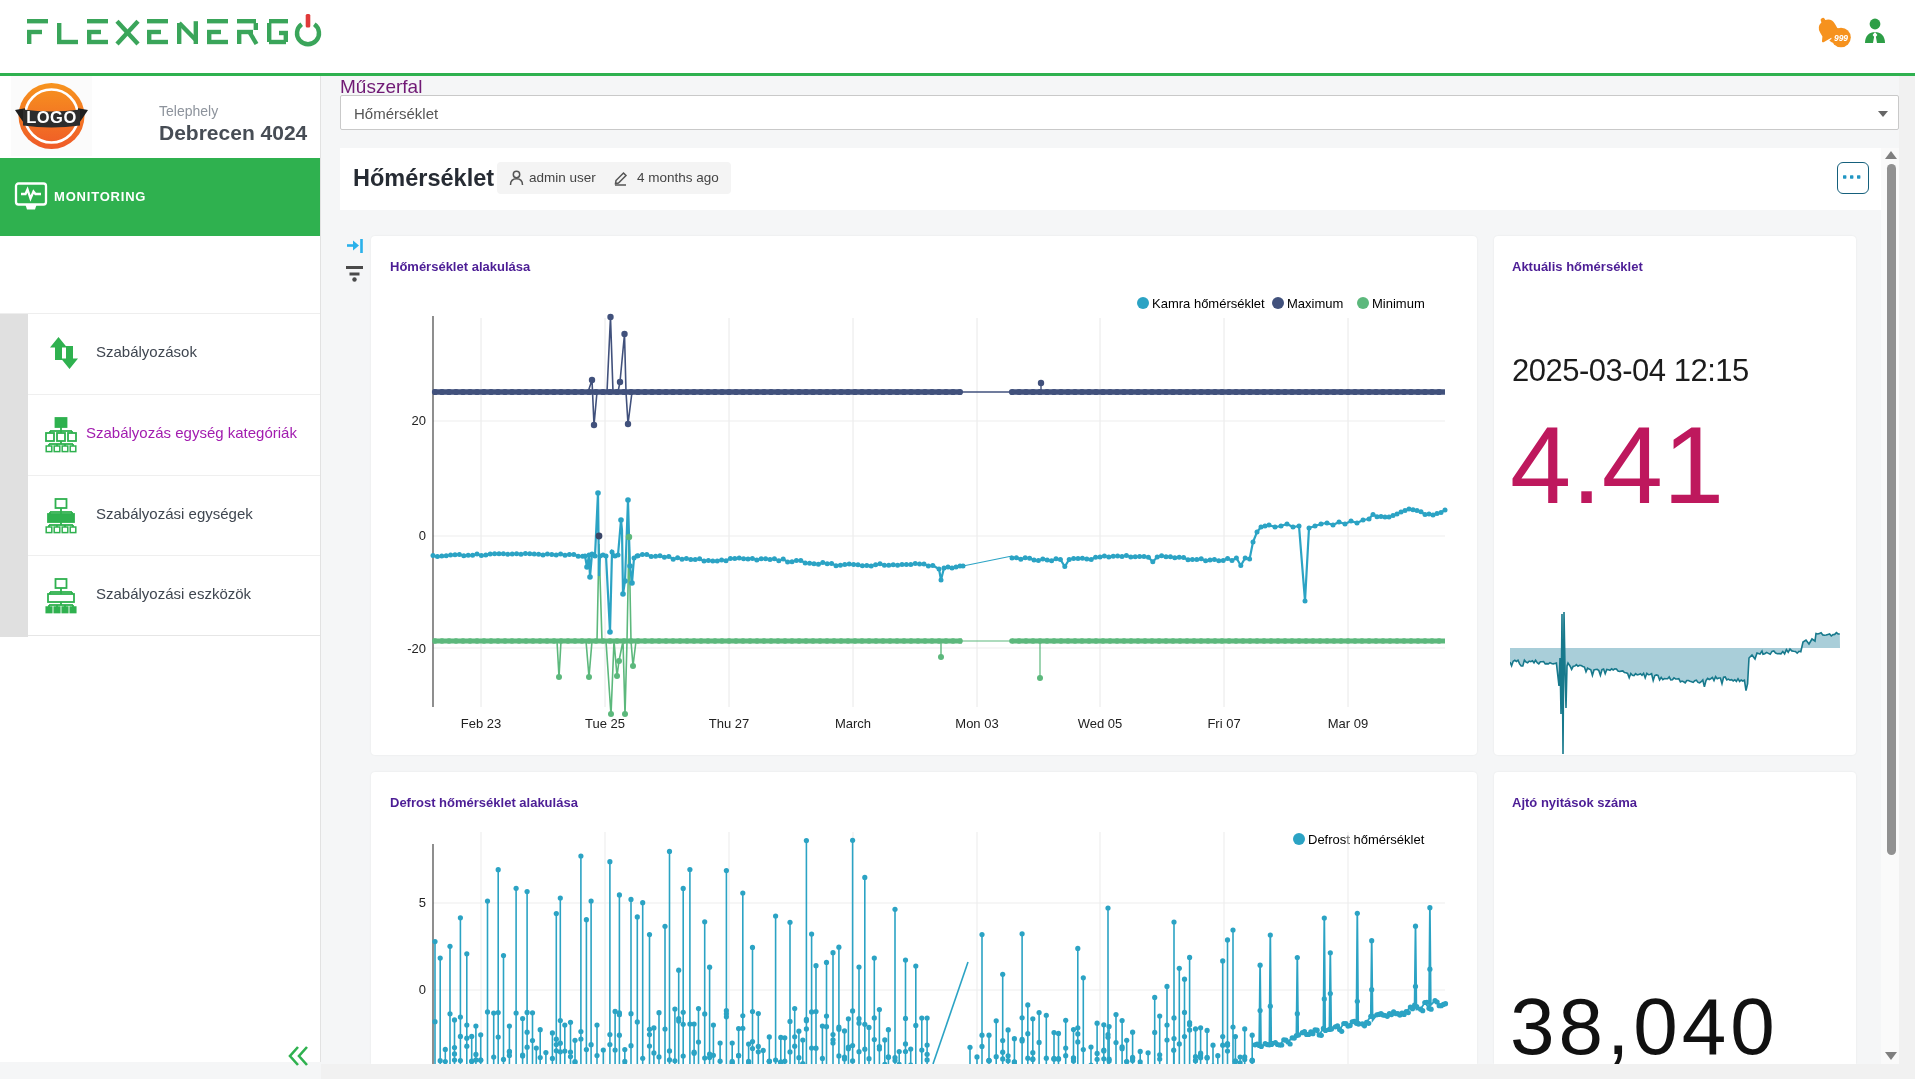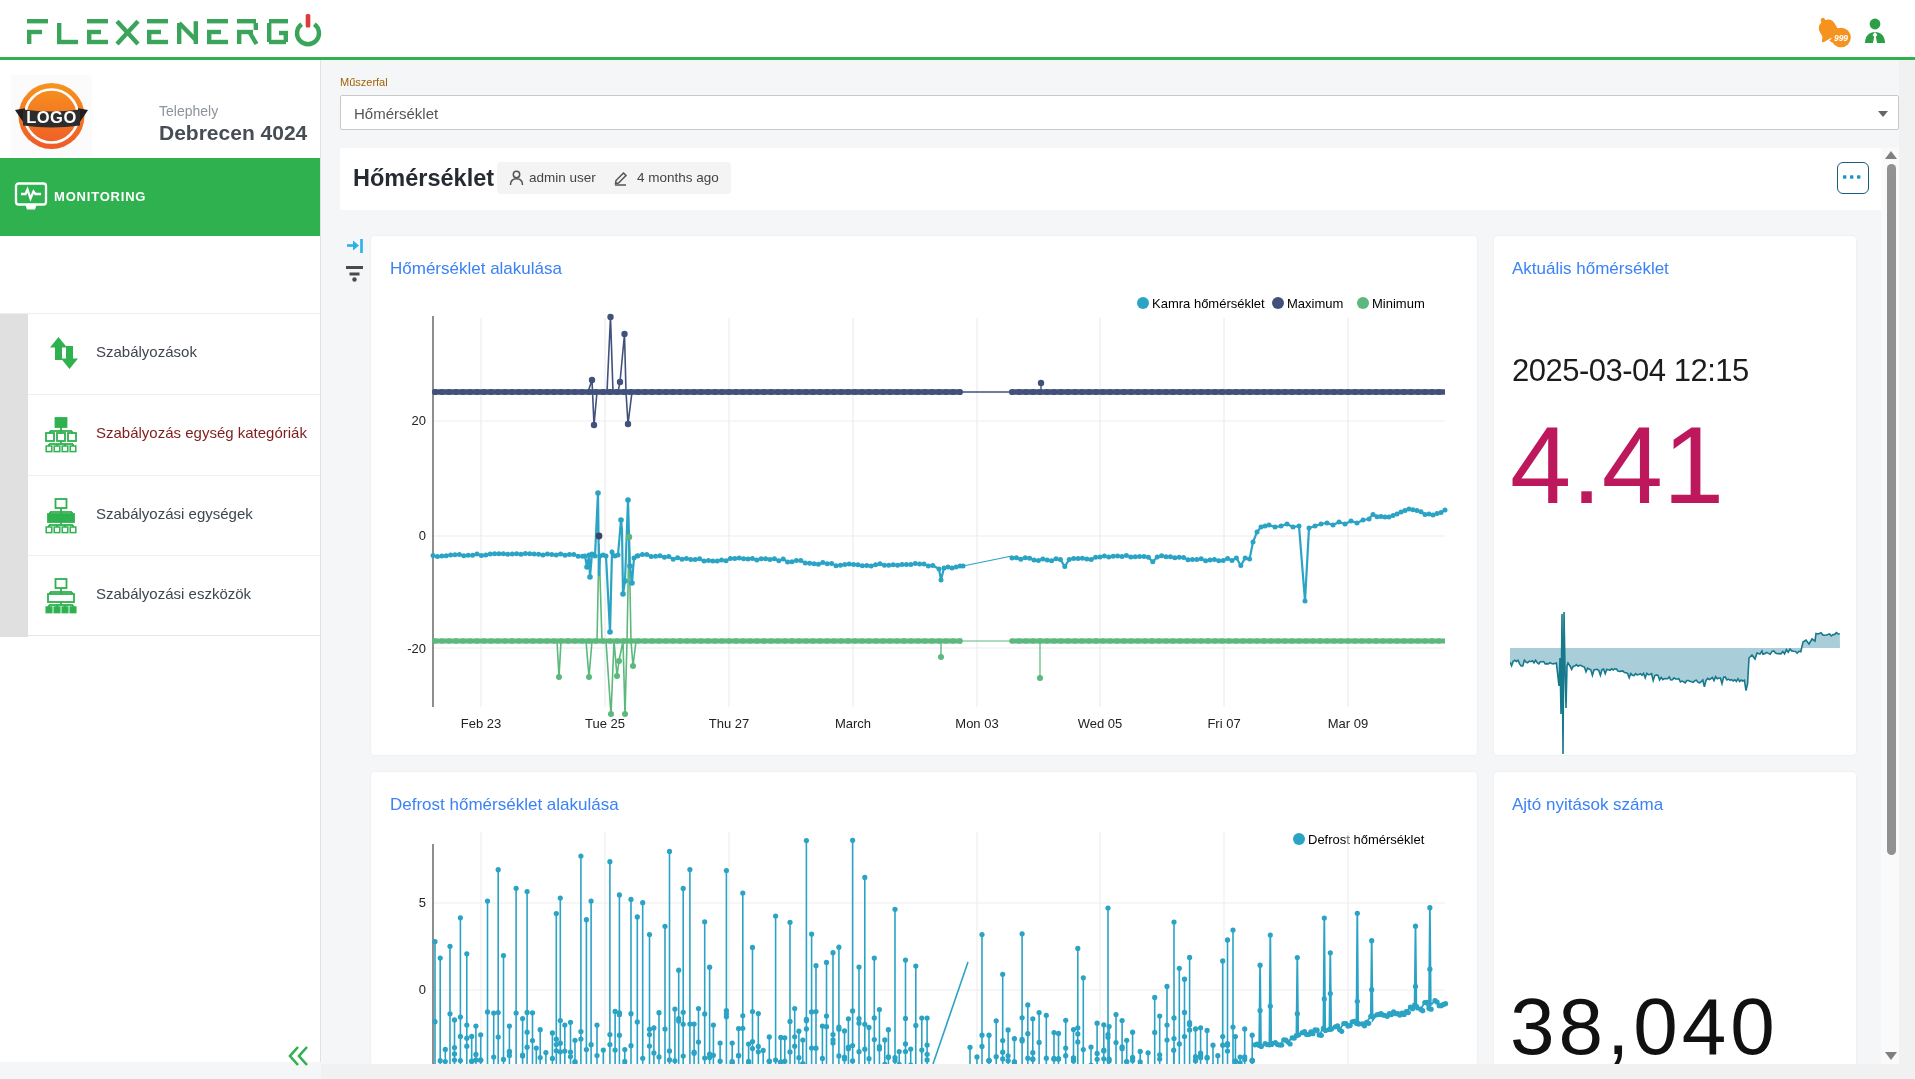--- a/index.html
+++ b/index.html
@@ -1,20 +1,20 @@
 <!DOCTYPE html>
 <html><head><meta charset="utf-8"><style>
 *{margin:0;padding:0;box-sizing:border-box}
 body{width:1915px;height:1079px;font-family:"Liberation Sans",sans-serif;background:#f5f6f7;overflow:hidden;position:relative}
 .abs{position:absolute}
 .card{position:absolute;background:#fff;border-radius:4px;box-shadow:0 0 2px rgba(0,0,0,0.08)}
-.ctitle{font-size:17px;font-weight:normal;color:#3b82f6}
+.ctitle{font-size:13px;font-weight:bold;color:#4c1d95}
 </style></head><body>
 
-<div class="abs" style="left:0;top:0;width:1915px;height:60px;background:#fff;border-bottom:3px solid #2fb14f;z-index:30">
+<div class="abs" style="left:0;top:0;width:1915px;height:76px;background:#fff;border-bottom:3px solid #2fb14f;z-index:30">
 <svg width="330" height="60" style="position:absolute;left:0;top:0">
 <g stroke="#3aa55a" stroke-width="4.4" stroke-linecap="butt" transform="translate(0,19)">
         <line x1="27.0" y1="2.2" x2="48.0" y2="2.2"></line>
         <line x1="27.0" y1="13.0" x2="42.0" y2="13.0"></line>
         <line x1="29.2" y1="13.0" x2="29.2" y2="25.0"></line>
         <line x1="59.2" y1="4.0" x2="59.2" y2="25.0"></line>
         <line x1="57.0" y1="23.0" x2="78.0" y2="23.0"></line>
         <line x1="87.0" y1="2.2" x2="108.0" y2="2.2"></line>
         <line x1="87.0" y1="13.0" x2="101.0" y2="13.0"></line>
         <line x1="89.2" y1="13.0" x2="89.2" y2="23.0"></line>
@@ -121,21 +121,21 @@
             <line x1="4" y1="26" x2="4" y2="28"></line>
             <rect x="1.2000000000000002" y="28" width="5.6" height="5.6" fill="none" stroke-width="1.5"></rect>
             <line x1="12" y1="26" x2="12" y2="28"></line>
             <rect x="9.2" y="28" width="5.6" height="5.6" fill="none" stroke-width="1.5"></rect>
             <line x1="20" y1="26" x2="20" y2="28"></line>
             <rect x="17.2" y="28" width="5.6" height="5.6" fill="none" stroke-width="1.5"></rect>
             <line x1="28" y1="26" x2="28" y2="28"></line>
             <rect x="25.2" y="28" width="5.6" height="5.6" fill="none" stroke-width="1.5"></rect>
           </g>
         </svg>
-      <div class="abs" style="left:68px;top:29px;font-size:15px;color:#7f1d1d;white-space:nowrap">Szabályozás egység kategóriák</div>
+      <div class="abs" style="left:58px;top:29px;font-size:15px;color:#a21caf;white-space:nowrap">Szabályozás egység kategóriák</div>
     </div>
     <div class="abs" style="left:28px;top:162px;width:292px;height:80px;border-bottom:1px solid #efefef">
       <svg width="36" height="36" style="position:absolute;left:17px;top:22px">
           <g transform="translate(0,1)" stroke="#2fb14f" fill="none" stroke-width="1.8">
             <rect x="10.5" y="0" width="11" height="9" fill="none"></rect>
             <line x1="16" y1="9" x2="16" y2="13"></line>
             <line x1="5" y1="13" x2="27" y2="13"></line>
             <rect x="3" y="15" width="26" height="8" fill="#2fb14f"></rect>
             <line x1="5" y1="13" x2="5" y2="15"></line>
             <line x1="16" y1="13" x2="16" y2="15"></line>
@@ -179,21 +179,21 @@
       <div class="abs" style="left:68px;top:29px;font-size:15px;color:#3f4650">Szabályozási eszközök</div>
     </div>
   </div>
   <svg width="22" height="22" style="position:absolute;left:288px;top:985px" fill="none" stroke="#2fb14f" stroke-width="2.6">
     <polyline points="10,2 2,11 10,20"></polyline>
     <polyline points="19,2 11,11 19,20"></polyline>
   </svg>
 </div>
 
 <div class="abs" style="left:321px;top:60px;width:1594px;height:1019px;background:#f5f6f7">
-  <div class="abs" style="left:19px;top:16px;font-size:11px;color:#a16207">Műszerfal</div>
+  <div class="abs" style="left:19px;top:16px;font-size:19px;color:#701a75">Műszerfal</div>
   <div class="abs" style="left:19px;top:35px;width:1559px;height:35px;background:#fff;border:1px solid #c9c9c9;border-radius:2px">
     <div class="abs" style="left:13px;top:9px;font-size:15px;color:#555">Hőmérséklet</div>
     <svg width="12" height="8" style="position:absolute;right:9px;top:14px">
         <path d="M1 1 L6 7 L11 1 Z" fill="#666"></path>
       </svg>
   </div>
 
   <div class="abs" style="left:19px;top:88px;width:1541px;height:62px;background:#fff">
     <div class="abs" style="left:13px;top:17px;font-size:23.5px;font-weight:bold;color:#262b33">Hőmérséklet</div>
     <div class="abs" style="left:157px;top:14px;width:234px;height:32px;background:#f4f4f4;border-radius:4px">

